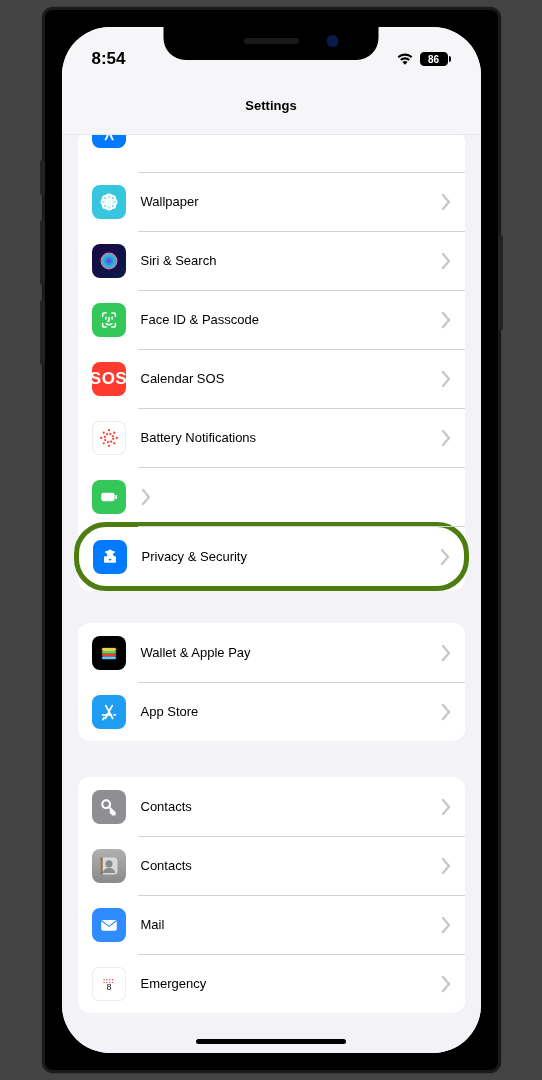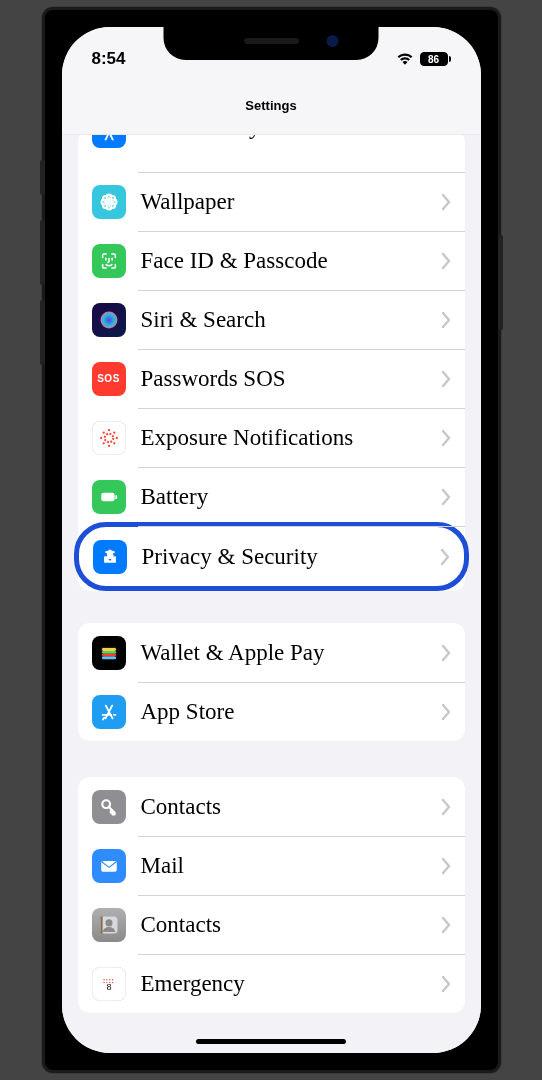--- a/index.html
+++ b/index.html
@@ -104,43 +104,43 @@
       height: 0.5px;
       background: #d1d1d6;
     }
     .row .icon {
       width: 34px; height: 34px; border-radius: 8px;
       display: flex; align-items: center; justify-content: center;
       margin-right: 15px;
       flex-shrink: 0;
       color: #fff;
     }
-    .row .label { flex: 1; font-size: 23px; color: #000; font-weight: 400; font-family: Liberation Serif, serif; }
+    .row .label { flex: 1; font-size: 13px; color: #000; font-weight: 400; }
     .row .chev { color: #c7c7cc; font-size: 22px; font-weight: 300; }
     .highlight-ring {
-      border: 5px solid #1d4ed8;
+      border: 5px solid #4d7c0f;
       border-radius: 32px;
       margin: -4px -4px;
       padding-right: 4px;
     }
     .highlight-ring .row { padding: 12px 10px 12px 14px; }
     .highlight-ring .row::after { display: none; }
     .home-indicator {
       position: absolute; bottom: 9px; left: 50%; transform: translateX(-50%);
       width: 150px; height: 5px; background: #000; border-radius: 3px; z-index: 50;
     }
     .row.cut-top { height: 42px; min-height: 42px; padding-top: 0; align-items: flex-start; }
     .row.cut-top .icon, .row.cut-top .label, .row.cut-top .chev { margin-top: -16px; }
     .row.cut-bottom::after { display: none; }
     
     .ic-accessibility { background: #007aff; }
     .ic-wallpaper { background: #36c7de; }
     .ic-siri { background: linear-gradient(135deg,#1a0844,#0a1a4a); }
     .ic-faceid { background: #34c759; }
-    .ic-sos { background: #ff3b30; font-weight:800; font-size:10px; letter-spacing:0.5px; }
+    .ic-sos { background: #ff3b30; font-weight:800; font-size:17px; letter-spacing:0.5px; }
     .ic-exposure { background: #fff; color:#ff3b30; box-shadow: inset 0 0 0 0.5px #ddd; }
     .ic-battery { background: #34c759; }
     .ic-privacy { background: #007aff; }
     .ic-appstore { background: #1e9df3; }
     .ic-wallet { background: #000; }
     .ic-passwords { background: #8e8e93; }
     .ic-mail { background: #2e8cff; }
     .ic-contacts { background: linear-gradient(#b0b0b0,#8a8a8a); }
     .ic-calendar { background: #fff; box-shadow: inset 0 0 0 0.5px #ddd; }
     svg { display: block; }
@@ -209,20 +209,41 @@
               </svg>
             </div>
             <div class="label">Wallpaper</div>
             <div class="chev">
               <svg width="10" height="18" viewBox="0 0 10 18">
                 <path d="M2 2 L8 9 L2 16" fill="none" stroke="#c7c7cc" stroke-width="2.4" stroke-linecap="round" stroke-linejoin="round"></path>
               </svg>
             </div>
           </div>
           <div class="row">
+            <div class="icon ic-siri">
+              <svg xmlns="http://www.w3.org/2000/svg" viewBox="0 0 34 34" width="24" height="24">
+                <circle cx="17" cy="17" r="12" fill="url(#sg)"></circle>
+                <defs>
+                  <radialGradient id="sg">
+                    <stop offset="0" stop-color="#6a3ae8"></stop>
+                    <stop offset=".4" stop-color="#3a8ae8"></stop>
+                    <stop offset=".7" stop-color="#1ac8c8"></stop>
+                    <stop offset="1" stop-color="#ff5ab0"></stop>
+                  </radialGradient>
+                </defs>
+              </svg>
+            </div>
+            <div class="label">Siri &amp; Search</div>
+            <div class="chev">
+              <svg width="10" height="18" viewBox="0 0 10 18">
+                <path d="M2 2 L8 9 L2 16" fill="none" stroke="#c7c7cc" stroke-width="2.4" stroke-linecap="round" stroke-linejoin="round"></path>
+              </svg>
+            </div>
+          </div>
+          <div class="row">
             <div class="icon ic-faceid">
               <svg xmlns="http://www.w3.org/2000/svg" viewBox="0 0 34 34" width="24" height="24">
                 <g fill="none" stroke="#fff" stroke-width="2.2" stroke-linecap="round">
                   <path d="M8 12 L8 9 Q8 7 10 7 L13 7"></path>
                   <path d="M26 12 L26 9 Q26 7 24 7 L21 7"></path>
                   <path d="M8 22 L8 25 Q8 27 10 27 L13 27"></path>
                   <path d="M26 22 L26 25 Q26 27 24 27 L21 27"></path>
                   <line x1="12.5" y1="13" x2="12.5" y2="15.5"></line>
                   <line x1="21.5" y1="13" x2="21.5" y2="15.5"></line>
                   <path d="M17 13.5 L17 18 L15.5 19"></path>
@@ -231,45 +252,24 @@
               </svg>
             </div>
             <div class="label">Face ID &amp; Passcode</div>
             <div class="chev">
               <svg width="10" height="18" viewBox="0 0 10 18">
                 <path d="M2 2 L8 9 L2 16" fill="none" stroke="#c7c7cc" stroke-width="2.4" stroke-linecap="round" stroke-linejoin="round"></path>
               </svg>
             </div>
           </div>
           <div class="row">
-            <div class="icon ic-siri">
-              <svg xmlns="http://www.w3.org/2000/svg" viewBox="0 0 34 34" width="24" height="24">
-                <circle cx="17" cy="17" r="12" fill="url(#sg)"></circle>
-                <defs>
-                  <radialGradient id="sg">
-                    <stop offset="0" stop-color="#6a3ae8"></stop>
-                    <stop offset=".4" stop-color="#3a8ae8"></stop>
-                    <stop offset=".7" stop-color="#1ac8c8"></stop>
-                    <stop offset="1" stop-color="#ff5ab0"></stop>
-                  </radialGradient>
-                </defs>
-              </svg>
-            </div>
-            <div class="label">Siri &amp; Search</div>
-            <div class="chev">
-              <svg width="10" height="18" viewBox="0 0 10 18">
-                <path d="M2 2 L8 9 L2 16" fill="none" stroke="#c7c7cc" stroke-width="2.4" stroke-linecap="round" stroke-linejoin="round"></path>
-              </svg>
-            </div>
-          </div>
-          <div class="row">
             <div class="icon ic-sos">
               <span style="color:#fff">SOS</span>
             </div>
-            <div class="label">Passwords SOS</div>
+            <div class="label">Calendar SOS</div>
             <div class="chev">
               <svg width="10" height="18" viewBox="0 0 10 18">
                 <path d="M2 2 L8 9 L2 16" fill="none" stroke="#c7c7cc" stroke-width="2.4" stroke-linecap="round" stroke-linejoin="round"></path>
               </svg>
             </div>
           </div>
           <div class="row">
             <div class="icon ic-exposure">
               <svg xmlns="http://www.w3.org/2000/svg" viewBox="0 0 34 34" width="24" height="24">
                 <circle cx="17" cy="17" r="6" fill="none" stroke="#ff3b30" stroke-width="3" stroke-dasharray="2.5 2.2"></circle>
@@ -278,35 +278,34 @@
                   <circle cx="17" cy="28" r="1.6"></circle>
                   <circle cx="6" cy="17" r="1.6"></circle>
                   <circle cx="28" cy="17" r="1.6"></circle>
                   <circle cx="9.5" cy="9.5" r="1.6"></circle>
                   <circle cx="24.5" cy="9.5" r="1.6"></circle>
                   <circle cx="9.5" cy="24.5" r="1.6"></circle>
                   <circle cx="24.5" cy="24.5" r="1.6"></circle>
                 </g>
               </svg>
             </div>
-            <div class="label">Exposure Notifications</div>
+            <div class="label">Battery Notifications</div>
             <div class="chev">
               <svg width="10" height="18" viewBox="0 0 10 18">
                 <path d="M2 2 L8 9 L2 16" fill="none" stroke="#c7c7cc" stroke-width="2.4" stroke-linecap="round" stroke-linejoin="round"></path>
               </svg>
             </div>
           </div>
           <div class="row">
             <div class="icon ic-battery">
               <svg xmlns="http://www.w3.org/2000/svg" viewBox="0 0 34 34" width="24" height="24">
                 <rect x="6" y="11" width="19" height="12" rx="3" fill="#fff"></rect>
                 <rect x="26" y="14" width="2.5" height="6" rx="1.2" fill="#fff"></rect>
               </svg>
             </div>
-            <div class="label">Battery</div>
             <div class="chev">
               <svg width="10" height="18" viewBox="0 0 10 18">
                 <path d="M2 2 L8 9 L2 16" fill="none" stroke="#c7c7cc" stroke-width="2.4" stroke-linecap="round" stroke-linejoin="round"></path>
               </svg>
             </div>
           </div>
           <div class="highlight-ring">
             <div class="row">
               <div class="icon ic-privacy">
                 <svg xmlns="http://www.w3.org/2000/svg" viewBox="0 0 34 34" width="24" height="24">
@@ -376,43 +375,43 @@
               </svg>
             </div>
             <div class="label">Contacts</div>
             <div class="chev">
               <svg width="10" height="18" viewBox="0 0 10 18">
                 <path d="M2 2 L8 9 L2 16" fill="none" stroke="#c7c7cc" stroke-width="2.4" stroke-linecap="round" stroke-linejoin="round"></path>
               </svg>
             </div>
           </div>
           <div class="row">
-            <div class="icon ic-mail">
-              <svg xmlns="http://www.w3.org/2000/svg" viewBox="0 0 34 34" width="24" height="24">
-                <rect x="6" y="10" width="22" height="15" rx="2.5" fill="#fff"></rect>
-                <path d="M6.5 11 L17 19 L27.5 11" fill="none" stroke="#2e8cff" stroke-width="1.6"></path>
-              </svg>
-            </div>
-            <div class="label">Mail</div>
-            <div class="chev">
-              <svg width="10" height="18" viewBox="0 0 10 18">
-                <path d="M2 2 L8 9 L2 16" fill="none" stroke="#c7c7cc" stroke-width="2.4" stroke-linecap="round" stroke-linejoin="round"></path>
-              </svg>
-            </div>
-          </div>
-          <div class="row">
             <div class="icon ic-contacts">
               <svg xmlns="http://www.w3.org/2000/svg" viewBox="0 0 34 34" width="24" height="24">
                 <rect x="5" y="5" width="24" height="24" rx="5" fill="#d9d9dd"></rect>
                 <circle cx="17" cy="14" r="5" fill="#8a8a8a"></circle>
                 <path d="M8 27 C9 22 13 20 17 20 C21 20 25 22 26 27 Z" fill="#8a8a8a"></path>
                 <rect x="5" y="5" width="3" height="24" fill="#8a6d4a"></rect>
               </svg>
             </div>
             <div class="label">Contacts</div>
+            <div class="chev">
+              <svg width="10" height="18" viewBox="0 0 10 18">
+                <path d="M2 2 L8 9 L2 16" fill="none" stroke="#c7c7cc" stroke-width="2.4" stroke-linecap="round" stroke-linejoin="round"></path>
+              </svg>
+            </div>
+          </div>
+          <div class="row">
+            <div class="icon ic-mail">
+              <svg xmlns="http://www.w3.org/2000/svg" viewBox="0 0 34 34" width="24" height="24">
+                <rect x="6" y="10" width="22" height="15" rx="2.5" fill="#fff"></rect>
+                <path d="M6.5 11 L17 19 L27.5 11" fill="none" stroke="#2e8cff" stroke-width="1.6"></path>
+              </svg>
+            </div>
+            <div class="label">Mail</div>
             <div class="chev">
               <svg width="10" height="18" viewBox="0 0 10 18">
                 <path d="M2 2 L8 9 L2 16" fill="none" stroke="#c7c7cc" stroke-width="2.4" stroke-linecap="round" stroke-linejoin="round"></path>
               </svg>
             </div>
           </div>
           <div class="row cut-bottom">
             <div class="icon ic-calendar">
               <svg xmlns="http://www.w3.org/2000/svg" viewBox="0 0 34 34" width="24" height="24">
                 <rect x="5" y="6" width="24" height="22" rx="4" fill="#fff"></rect>

